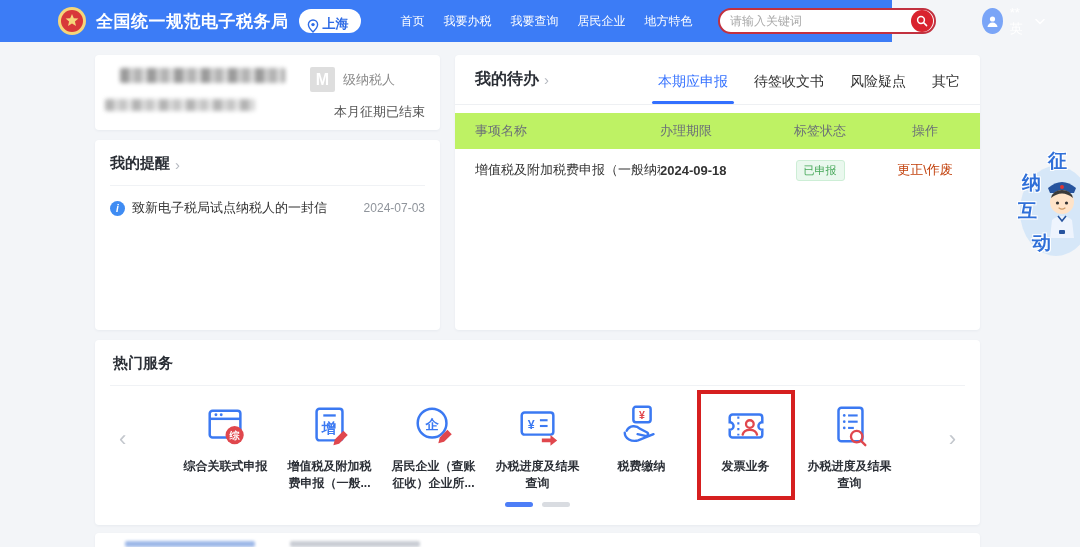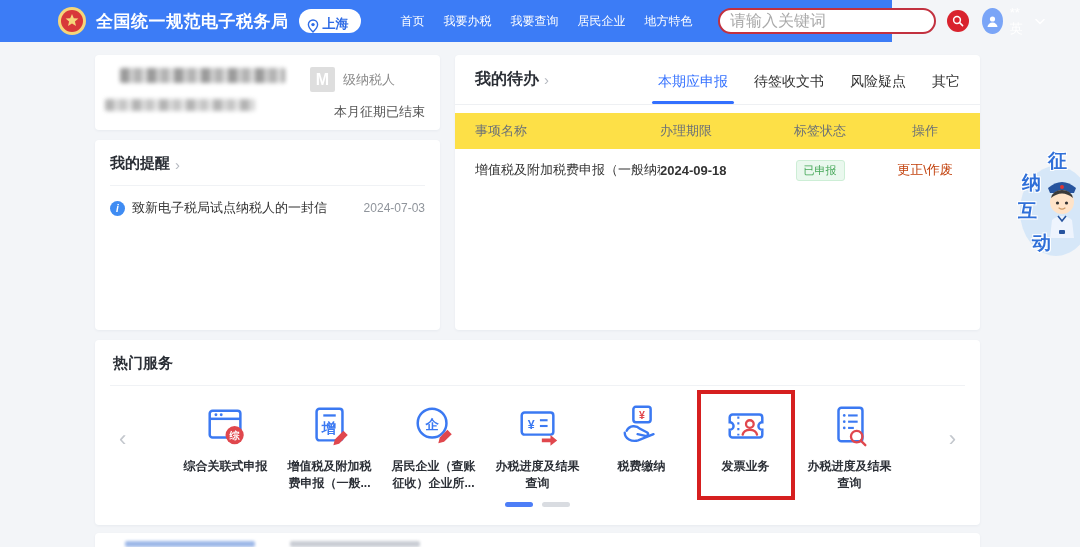--- a/index.html
+++ b/index.html
@@ -7,21 +7,21 @@
   .page { position:relative; width:1080px; height:547px; background:#f3f5f8; overflow:hidden; }
 
   
   .topbar { position:absolute; top:0; left:0; width:892px; height:42px; background:#3c7cf6; display:flex; align-items:center; z-index:30; }
   .emblem { width:30px; height:30px; margin-left:57px; flex:0 0 auto; }
   .brand { color:#fff; font-size:17px; font-weight:bold; margin-left:9px; letter-spacing:.5px; white-space:nowrap; }
   .loc-pill { display:flex; align-items:flex-end; gap:4px; background:#fff; color:#2e6be6; font-size:13px; font-weight:bold; border-radius:12px; height:24px; padding:0 12px 0 8px; margin-left:10px; cursor:pointer; }
   .nav { display:flex; gap:19px; margin-left:40px; }
   .nav span { color:#fff; font-size:12px; cursor:pointer; white-space:nowrap; }
   .searchbox { position:absolute; left:718px; top:8px; width:218px; height:26px; background:#fff; border:2px solid #c2313f; border-radius:14px; display:flex; align-items:center; }
-  .searchbox input { border:none; outline:none; flex:1; font-size:16px; color:#555; padding:0 10px; background:transparent; font-family:inherit; }
+  .searchbox input { border:none; outline:none; flex:1; font-size:12px; color:#555; padding:0 10px; background:transparent; font-family:inherit; }
   .searchbox input::placeholder { color:#aaa; }
   .search-btn { width:22px; height:22px; border-radius:50%; background:#d9232e; border:none; margin-right:1px; display:flex; align-items:center; justify-content:center; cursor:pointer; flex:0 0 auto; }
   .userarea { position:absolute; left:982px; top:0; height:42px; display:flex; align-items:center; gap:7px; }
   .avatar { width:26px; height:26px; border-radius:50%; background:#7aa5f7; display:flex; align-items:center; justify-content:center; cursor:pointer; }
   .username { color:#fff; font-size:13px; }
   .chev { cursor:pointer; display:flex; }
 
   
   .card { position:absolute; background:#fff; border-radius:4px; box-shadow:0 1px 3px rgba(20,40,80,.05); }
   .card-profile { left:95px; top:55px; width:345px; height:75px; }
@@ -52,21 +52,21 @@
   .info-ic { width:15px; height:15px; border-radius:50%; background:#3f8cf3; color:#fff; font-size:10px; font-weight:bold; font-style:italic; display:flex; align-items:center; justify-content:center; flex:0 0 auto; }
 
   
   .todo-head { display:flex; justify-content:space-between; align-items:flex-end; padding:0 20px; height:50px; border-bottom:1px solid #eef0f3; }
   .todo-title-wrap { display:flex; align-items:center; padding-bottom:14px; }
   .todo-title { font-size:16px; font-weight:bold; color:#2b2f36; }
   .tabs { display:flex; gap:26px; }
   .tab { font-size:14px; color:#333; padding-bottom:13px; position:relative; cursor:pointer; white-space:nowrap; }
   .tab.active { color:#3370ff; }
   .tab.active::after { content:""; position:absolute; left:-6px; right:-6px; bottom:0; height:3px; border-radius:2px; background:#3370ff; }
-  .thead { display:flex; align-items:center; height:36px; background:#fde047; margin-top:8px; font-size:13px; color:#6b7077; }
+  .thead { display:flex; align-items:center; height:36px; background:#bef264; margin-top:8px; font-size:13px; color:#6b7077; }
   .trow { display:flex; align-items:center; height:42px; font-size:13px; color:#333; }
   .c-name { flex:1; padding-left:20px; white-space:nowrap; overflow:hidden; }
   .c-dead { width:110px; text-align:left; }
   .c-stat { width:100px; text-align:center; }
   .c-act  { width:110px; text-align:center; }
   .badge-green { display:inline-block; font-size:11px; color:#46a758; background:#eaf8ee; border:1px solid #cdeed6; border-radius:3px; padding:2px 7px; }
   .link { color:#c2410c; cursor:pointer; }
 
   
   .svc-row { display:flex; justify-content:center; gap:8px; padding-top:17px; }

